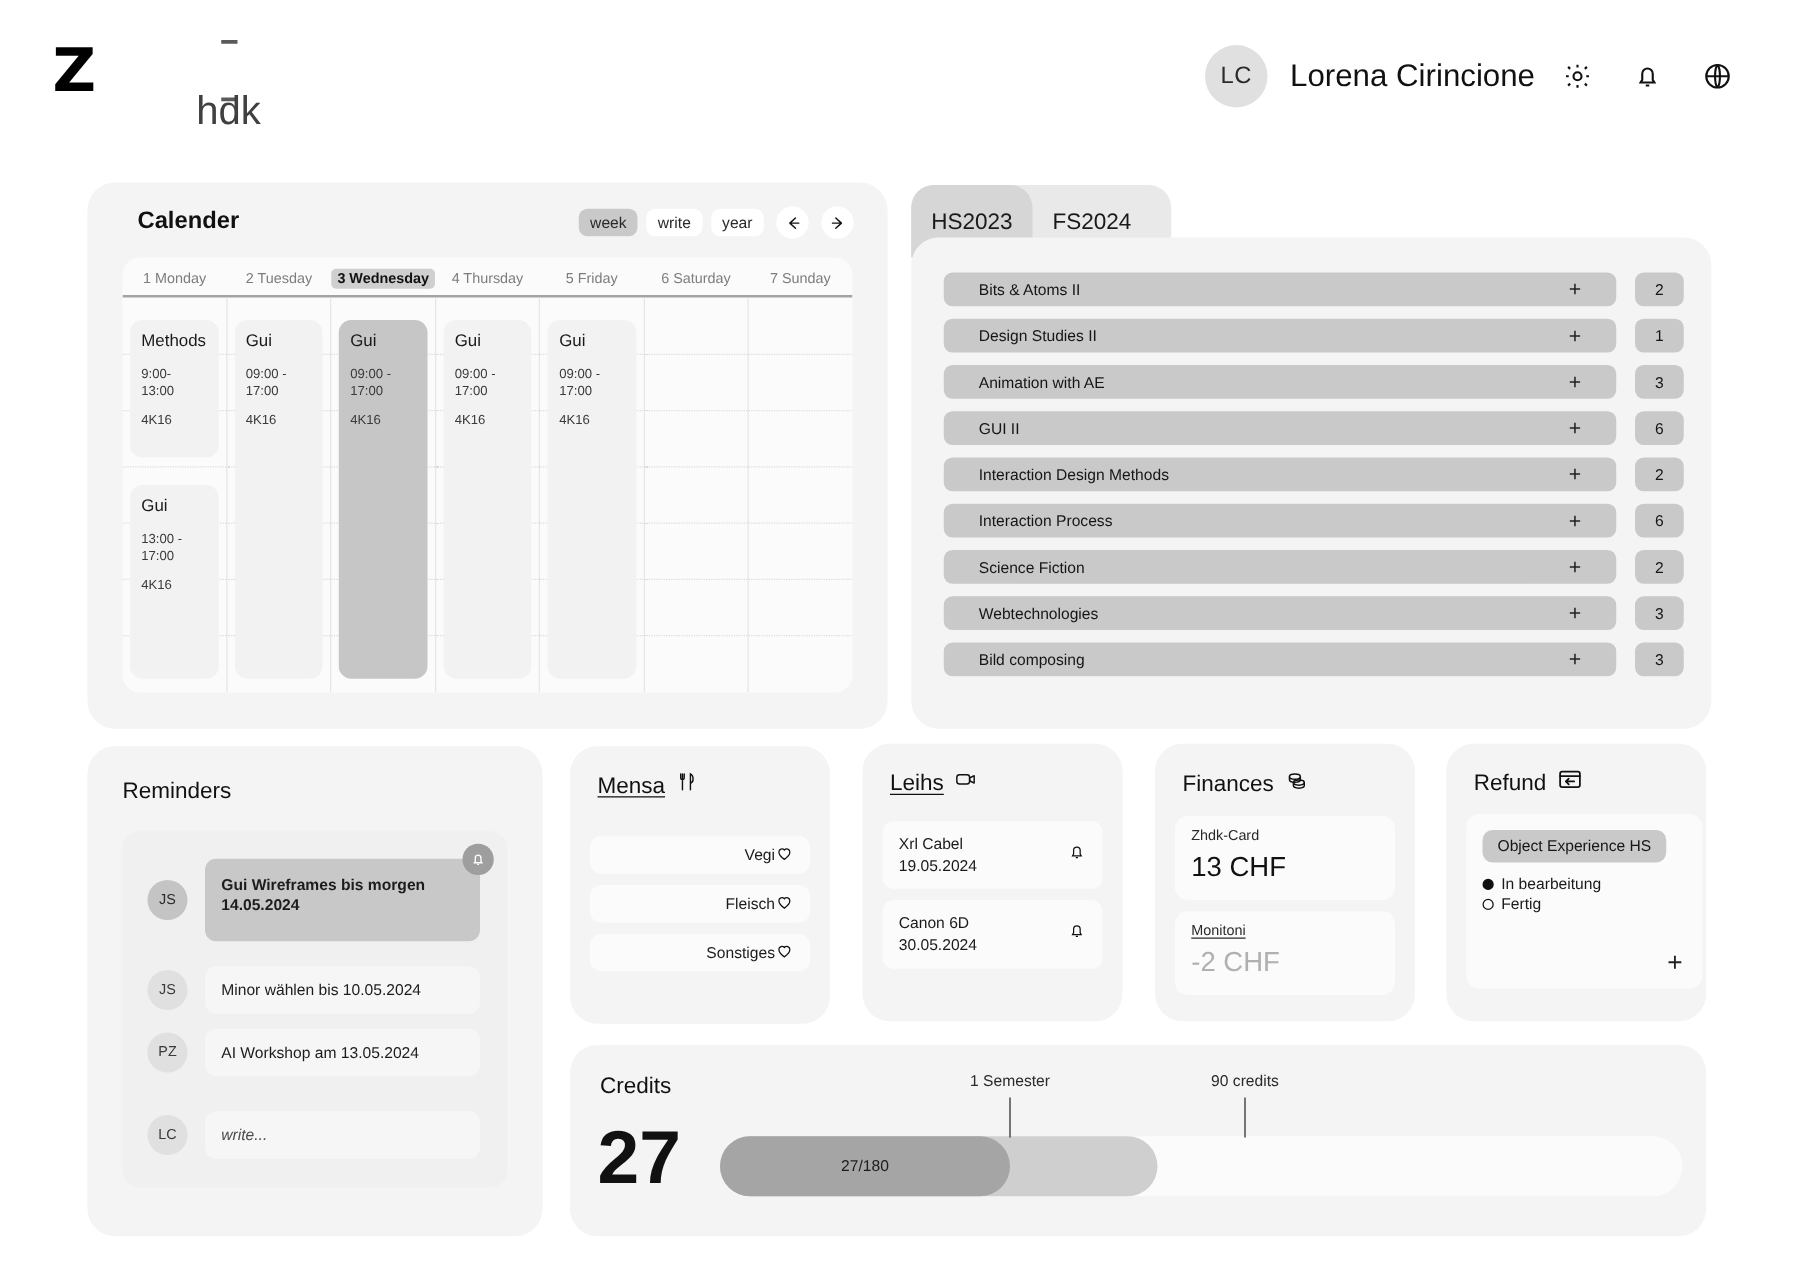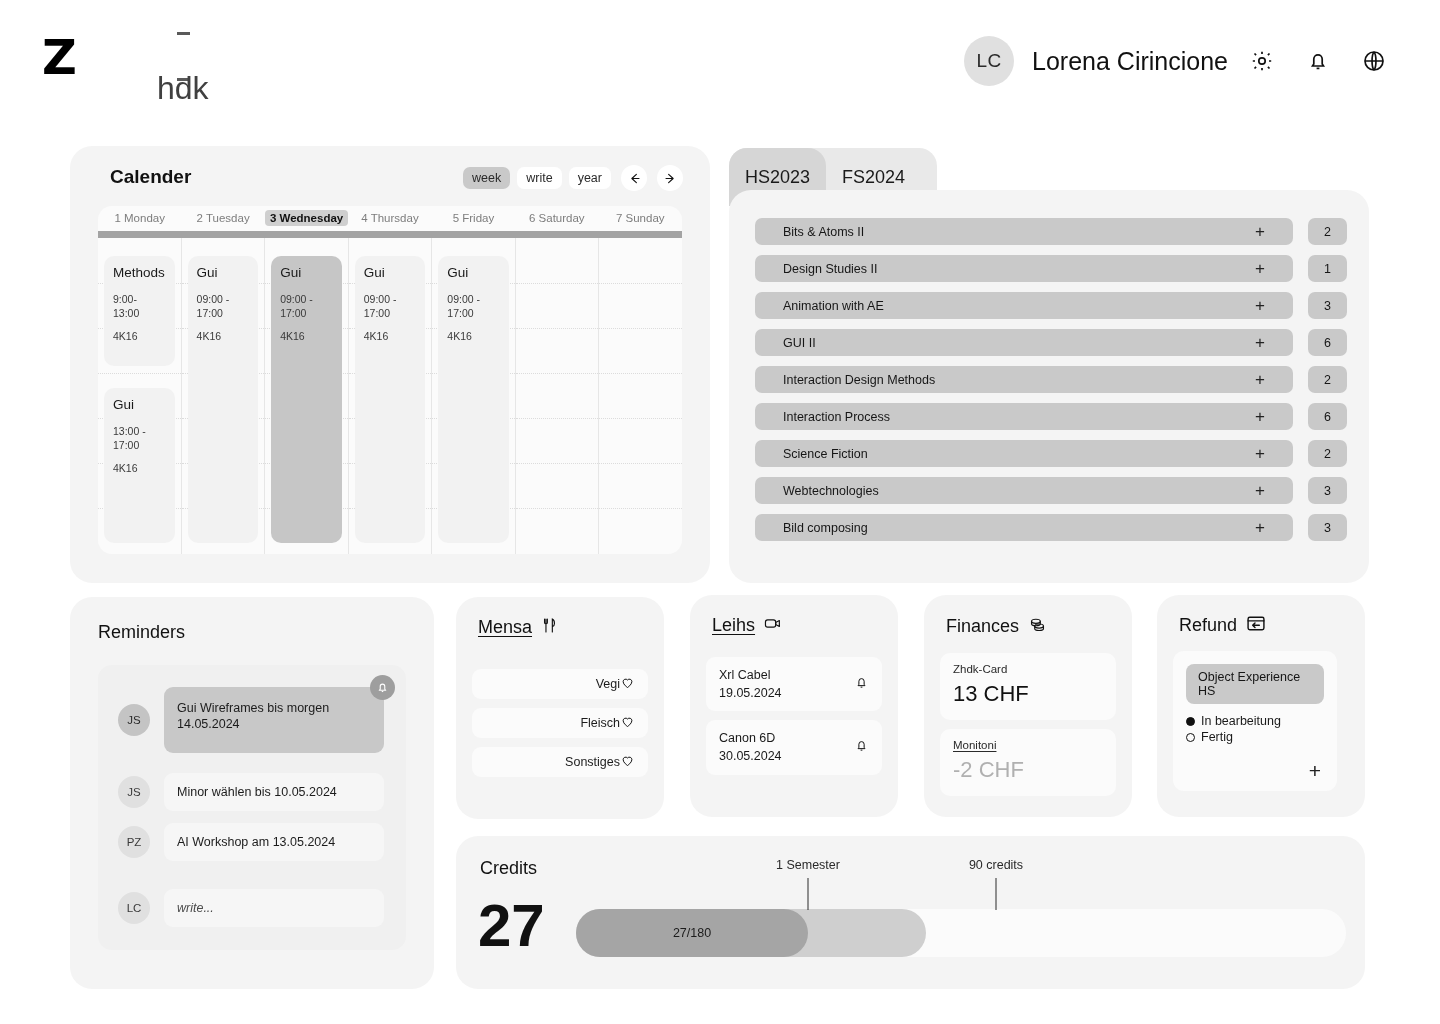--- a/index.html
+++ b/index.html
@@ -66,21 +66,21 @@
   .seg.active { background: #c9c9c9; font-weight: 400; }
   .arrow-btn {
     width: 26px; height: 26px; border-radius: 50%; background: #ffffff;
     display: flex; align-items: center; justify-content: center; margin-left: 3px;
   }
   .cal-grid-wrap {
     position: absolute; left: 28px; top: 60px; width: 584px; height: 348px;
     background: #fbfbfb; border-radius: 14px; overflow: hidden;
   }
   .cal-daybar {
-    position: relative; height: 32px; border-bottom: 7px solid #a3a3a3;
+    position: relative; height: 32px; border-bottom: 2px solid #a3a3a3;
     display: flex; align-items: flex-end;
   }
   .cal-day {
     flex: 1; text-align: center; font-size: 11.5px; color: #7d7d7d; padding-bottom: 5px;
   }
   .cal-day .dlabel { display: inline-block; padding: 2px 5px; border-radius: 4px; }
   .cal-day.today .dlabel { background: #cfcfcf; color: #111; font-weight: 700; }
   .cal-body { position: relative; height: 316px; display: flex; }
   .cal-col {
     flex: 1; position: relative; border-right: 1px solid #e6e6e6;
@@ -139,21 +139,21 @@
     width: 32px; height: 32px; border-radius: 50%; background: #e0e0e0;
     display: flex; align-items: center; justify-content: center;
     font-size: 11.5px; color: #3a3a3a; flex: none;
   }
   .rem-av.dark { background: #c4c4c4; color: #2a2a2a; }
   .rem-bubble {
     margin-left: 14px; width: 220px; background: #f6f6f6; border-radius: 9px;
     padding: 11px 13px; font-size: 12.5px; color: #1c1c1c; line-height: 1.3;
     position: relative;
   }
-  .rem-bubble.highlight { background: #c8c8c8; padding: 13px 13px 20px 13px; }
+  .rem-bubble.highlight { background: #c8c8c8; padding: 13px 13px 20px 13px; font-weight: bold; }
   .rem-bubble.input { font-style: italic; color: #4a4a4a; }
   .bell-badge {
     position: absolute; right: -11px; top: -12px;
     width: 25px; height: 25px; border-radius: 50%; background: #9e9e9e;
     display: flex; align-items: center; justify-content: center;
   }
 
   
   #mensa-panel { left: 456px; top: 597px; width: 208px; height: 222px; }
   .card-head {
@@ -185,21 +185,21 @@
     background: #fbfbfb; border-radius: 10px; padding: 10px 13px 13px; margin-bottom: 9px;
   }
   .fin-label { font-size: 11.5px; color: #2a2a2a; margin-bottom: 6px; }
   .fin-label.underline { text-decoration: underline; text-underline-offset: 2px; }
   .fin-amount { font-size: 22px; color: #111; }
   .fin-amount.muted { color: #b0b0b0; }
 
   
   #refund-panel { left: 1157px; top: 595px; width: 208px; height: 222px; }
   .refund-inner {
-    position: absolute; left: 16px; top: 56px; right: 28px; height: 140px;
+    position: absolute; left: 16px; top: 56px; right: 3px; height: 140px;
     background: #fbfbfb; border-radius: 11px; padding: 13px 13px;
   }
   .refund-chip {
     display: inline-block; background: #c9c9c9; border-radius: 8px;
     padding: 6px 12px; font-size: 12.5px; color: #161616; margin-bottom: 8px;
   }
   .radio-row { display: flex; align-items: center; gap: 6px; font-size: 12.5px; color: #1a1a1a; margin-top: 2px; }
   .radio-dot { width: 9px; height: 9px; border-radius: 50%; border: 1.4px solid #111; }
   .radio-dot.filled { background: #111; }
   .refund-plus { position: absolute; right: 16px; bottom: 8px; font-size: 21px; font-weight: 300; color: #222; }

